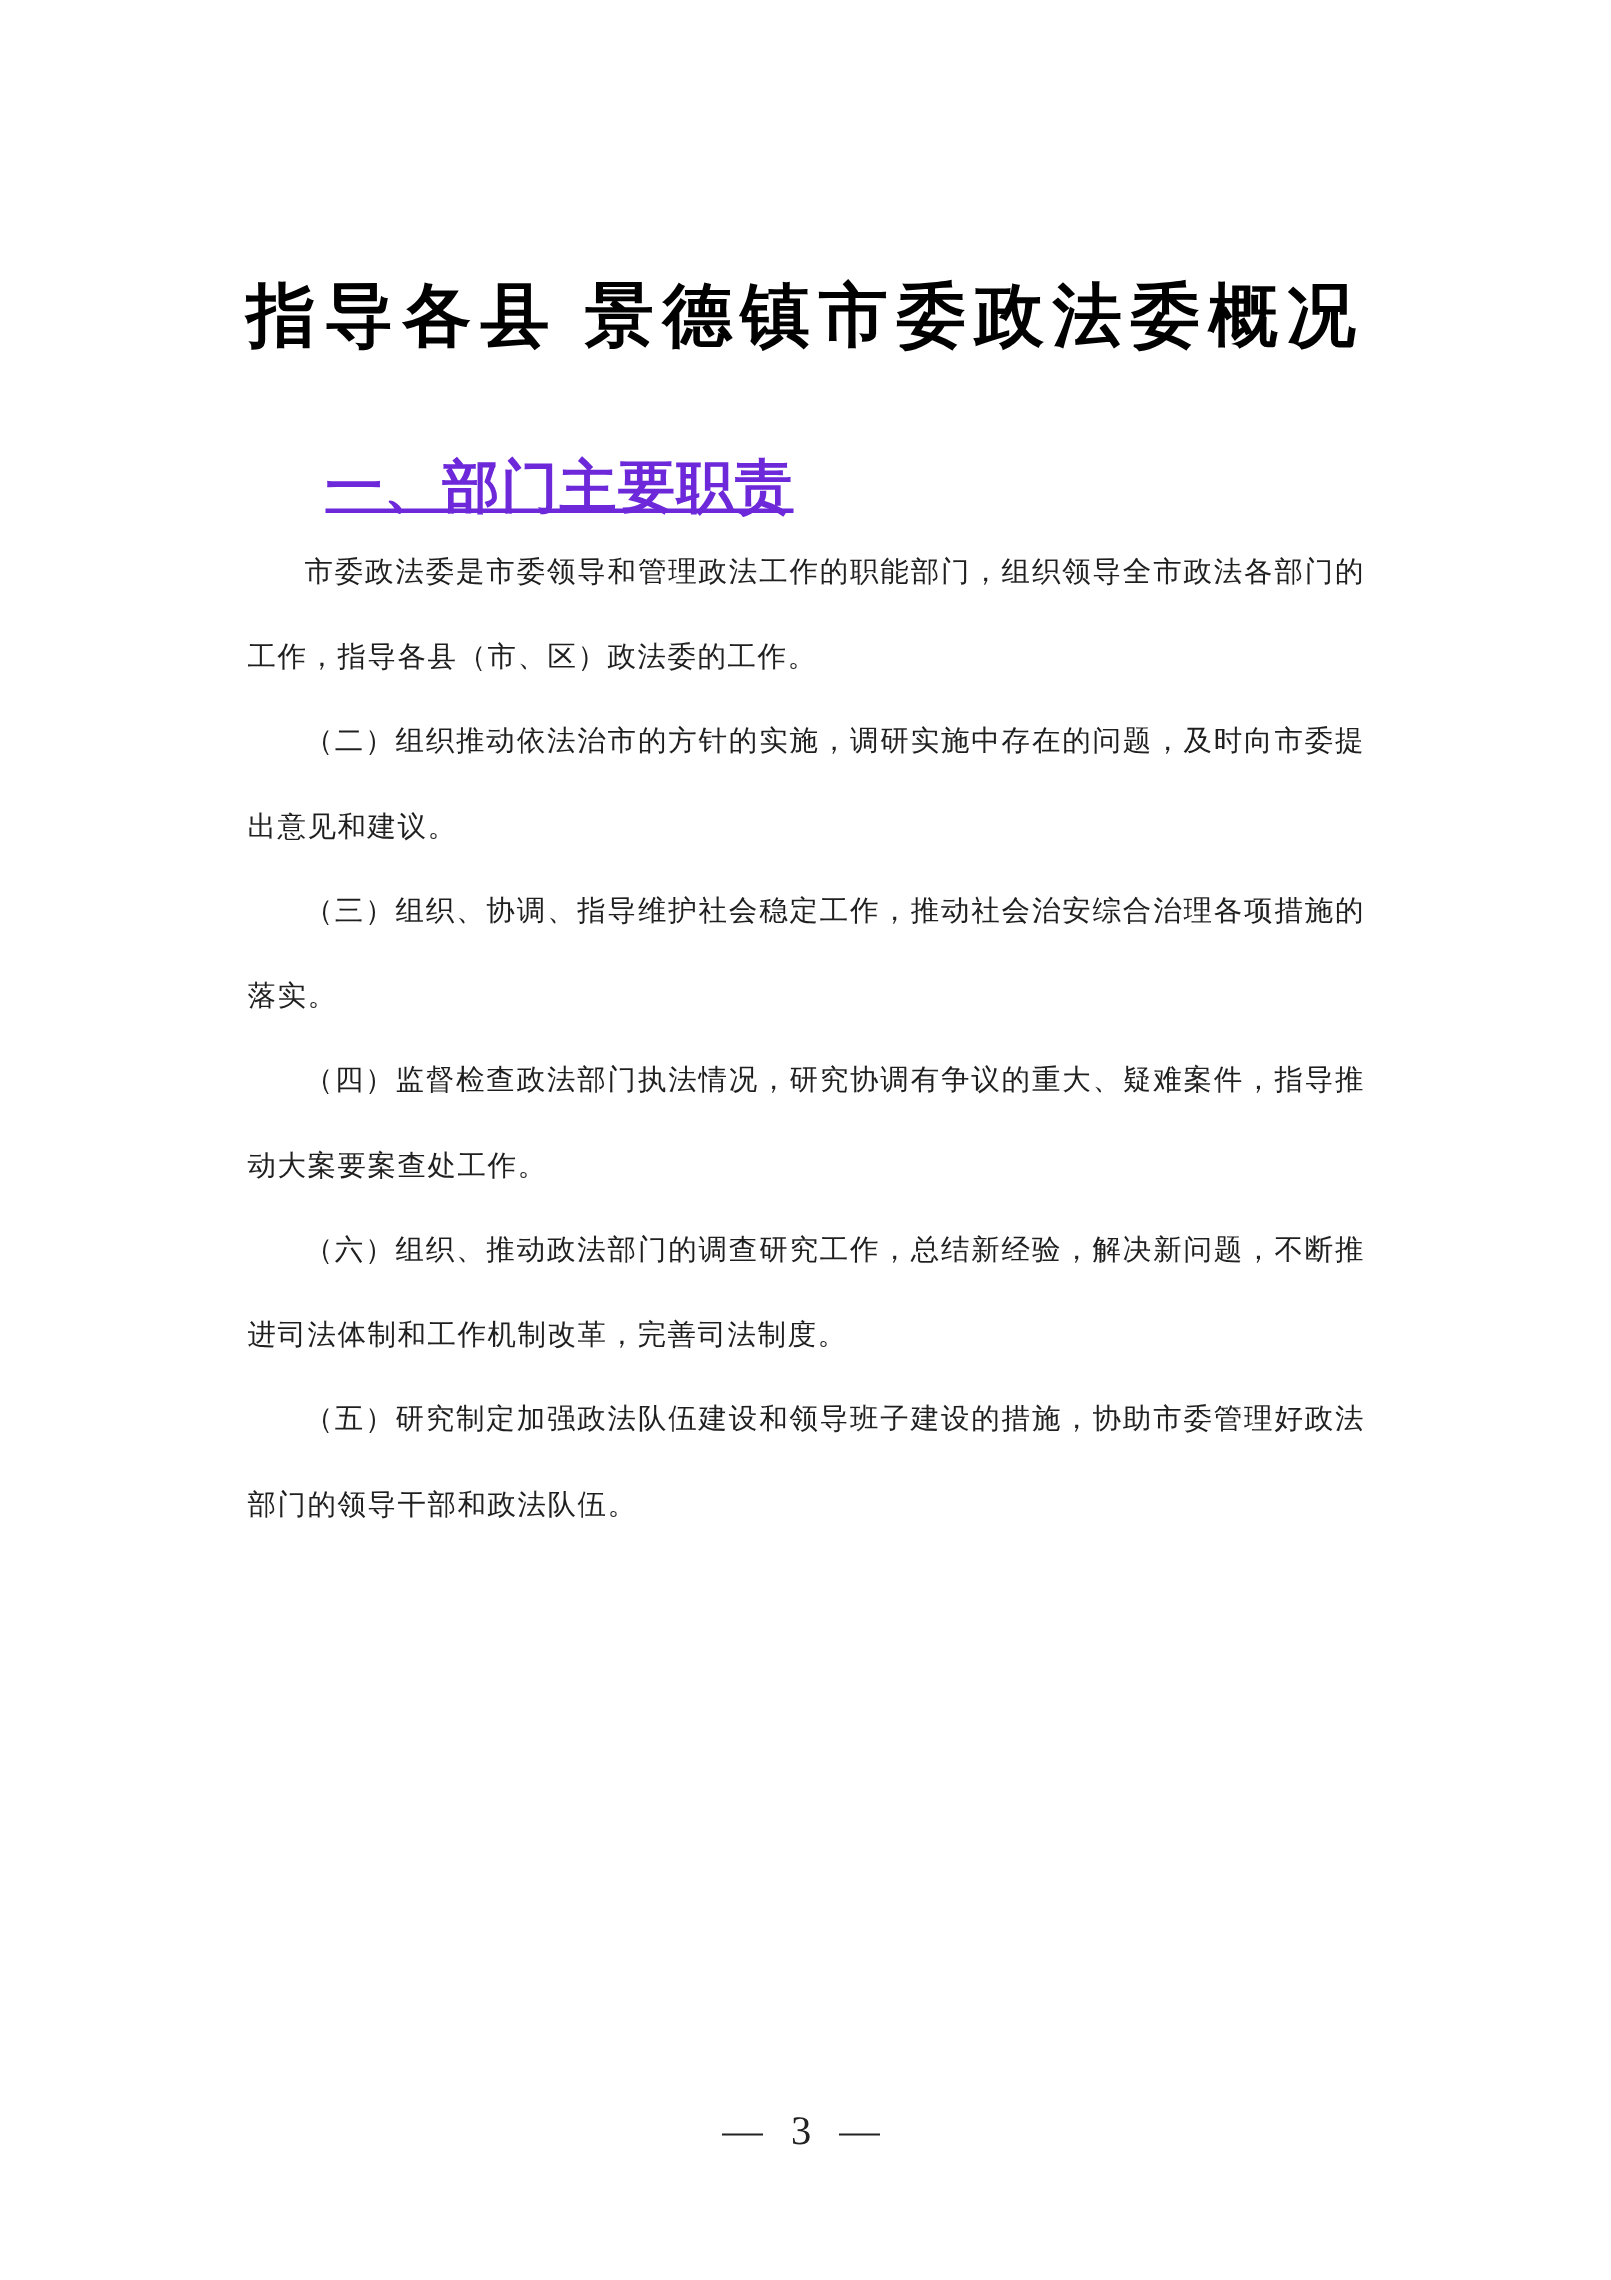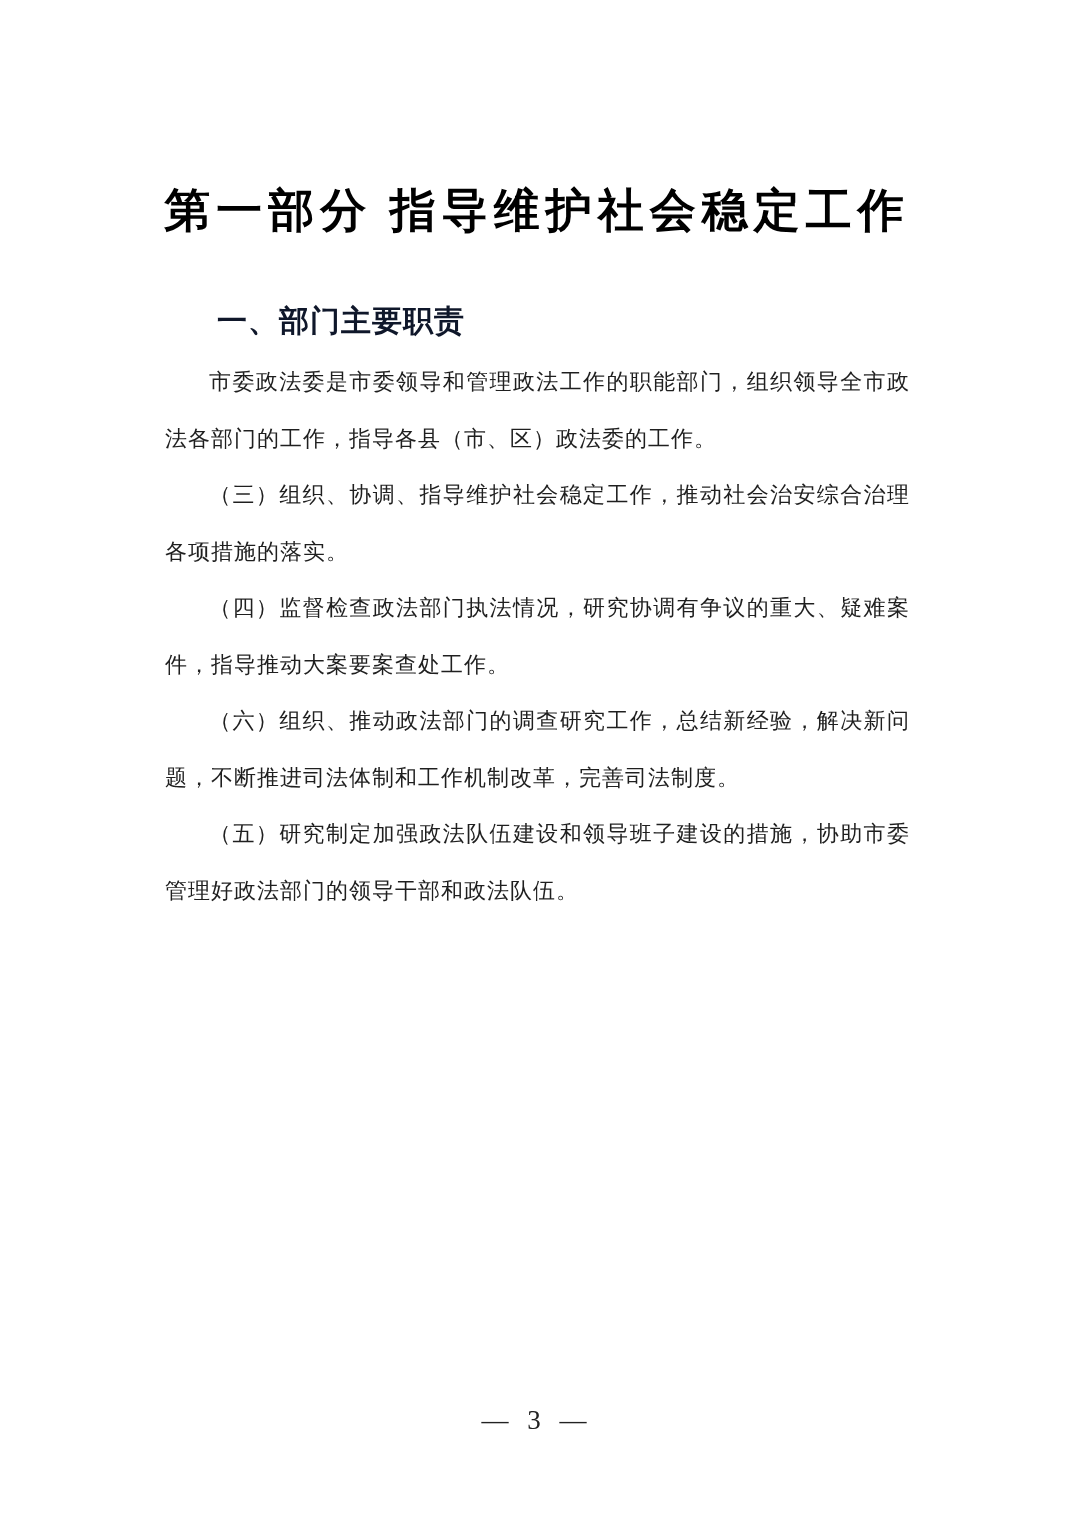--- a/index.html
+++ b/index.html
@@ -35,34 +35,35 @@
     white-space: nowrap;
   }
   .section-heading {
     position: absolute;
     top: 304px;
     left: 165px;
     width: 745px;
     padding-left: 52px;
     box-sizing: border-box;
     font-family: "Liberation Sans", "DejaVu Sans", sans-serif;
-    font-size: 30px;
+    font-size: 38px;
     font-weight: bold;
     letter-spacing: 1px;
     line-height: 1.15;
-    color: #0f172a;
+    color: #6d28d9;
     white-space: nowrap;
+    text-decoration: underline;
   }
   .body-text {
     position: absolute;
     top: 354px;
     left: 165px;
     width: 745px;
     font-family: "Liberation Serif", "DejaVu Serif", serif;
-    font-size: 22px;
+    font-size: 19px;
     line-height: 56.5px;
     color: #1f1f1f;
     font-weight: normal;
   }
   .body-text p {
     margin: 0;
     text-indent: 2em;
     text-align: justify;
     text-justify: inter-character;
     letter-spacing: 1px;
@@ -78,26 +79,27 @@
     letter-spacing: 6px;
     color: #222222;
     line-height: 40px;
   }
 </style>
 </head>
 <body>
 
 <div class="page">
 
-  <div class="doc-title">第一部分 指导维护社会稳定工作</div>
+  <div class="doc-title">指导各县 景德镇市委政法委概况</div>
 
   <div class="section-heading">一、部门主要职责</div>
 
   <div class="body-text">
     <p>市委政法委是市委领导和管理政法工作的职能部门，组织领导全市政法各部门的工作，指导各县（市、区）政法委的工作。</p>
+    <p>（二）组织推动依法治市的方针的实施，调研实施中存在的问题，及时向市委提出意见和建议。</p>
     <p>（三）组织、协调、指导维护社会稳定工作，推动社会治安综合治理各项措施的落实。</p>
     <p>（四）监督检查政法部门执法情况，研究协调有争议的重大、疑难案件，指导推动大案要案查处工作。</p>
     <p>（六）组织、推动政法部门的调查研究工作，总结新经验，解决新问题，不断推进司法体制和工作机制改革，完善司法制度。</p>
     <p>（五）研究制定加强政法队伍建设和领导班子建设的措施，协助市委管理好政法部门的领导干部和政法队伍。</p>
   </div>
 
   <div class="page-footer">— 3 —</div>
 
 </div>
 

